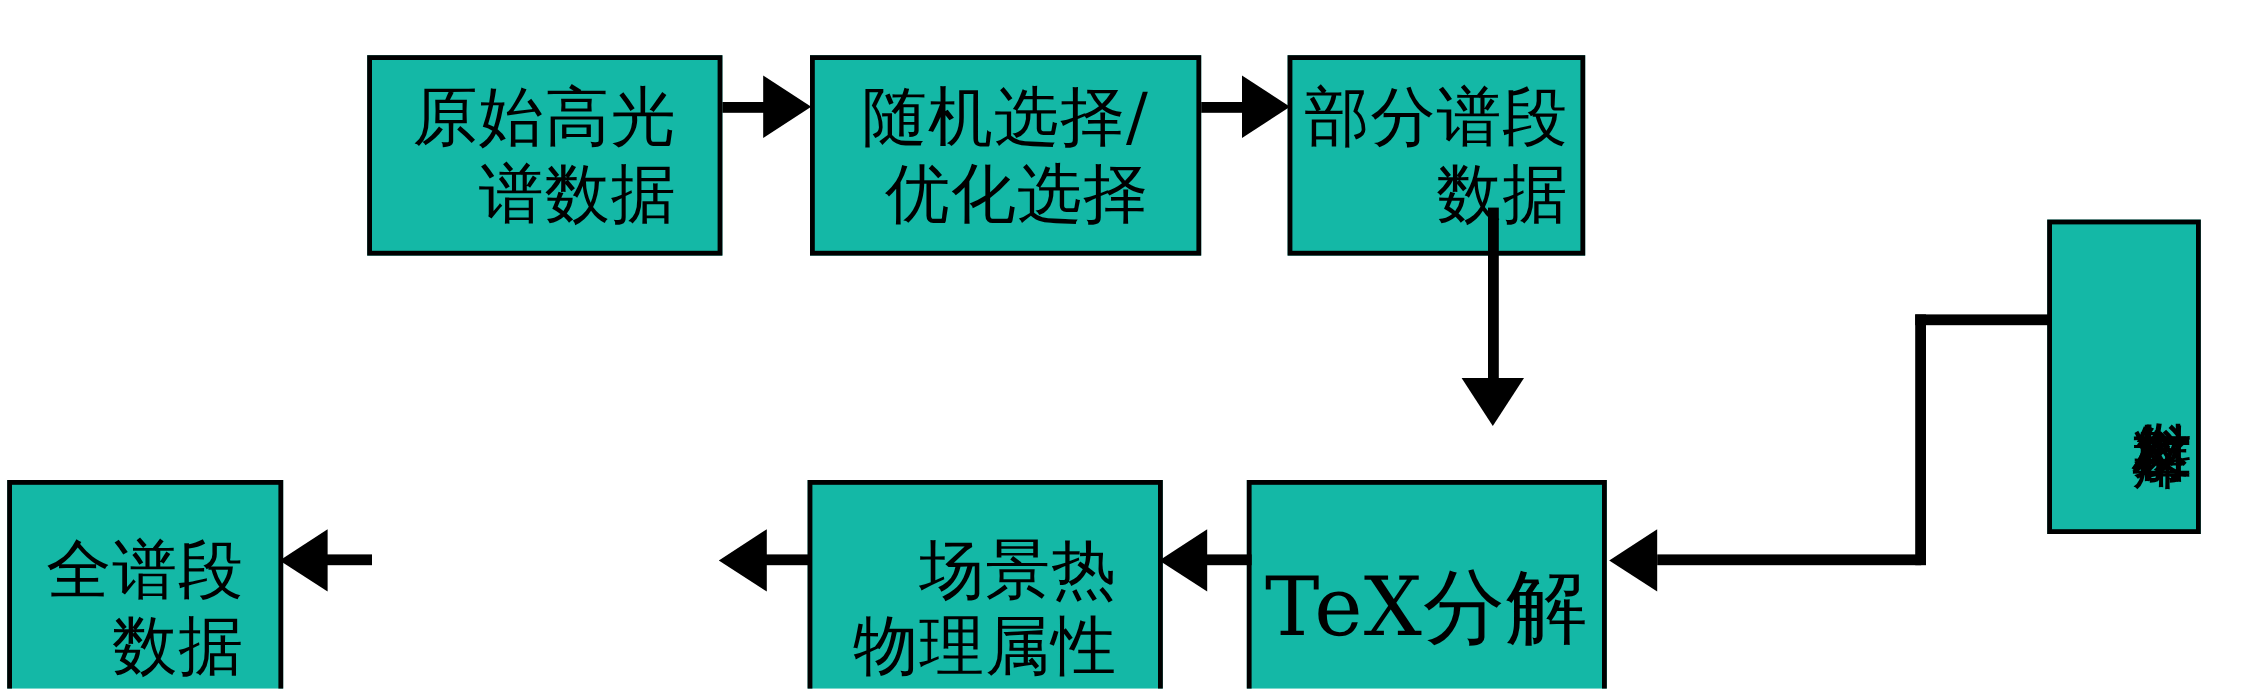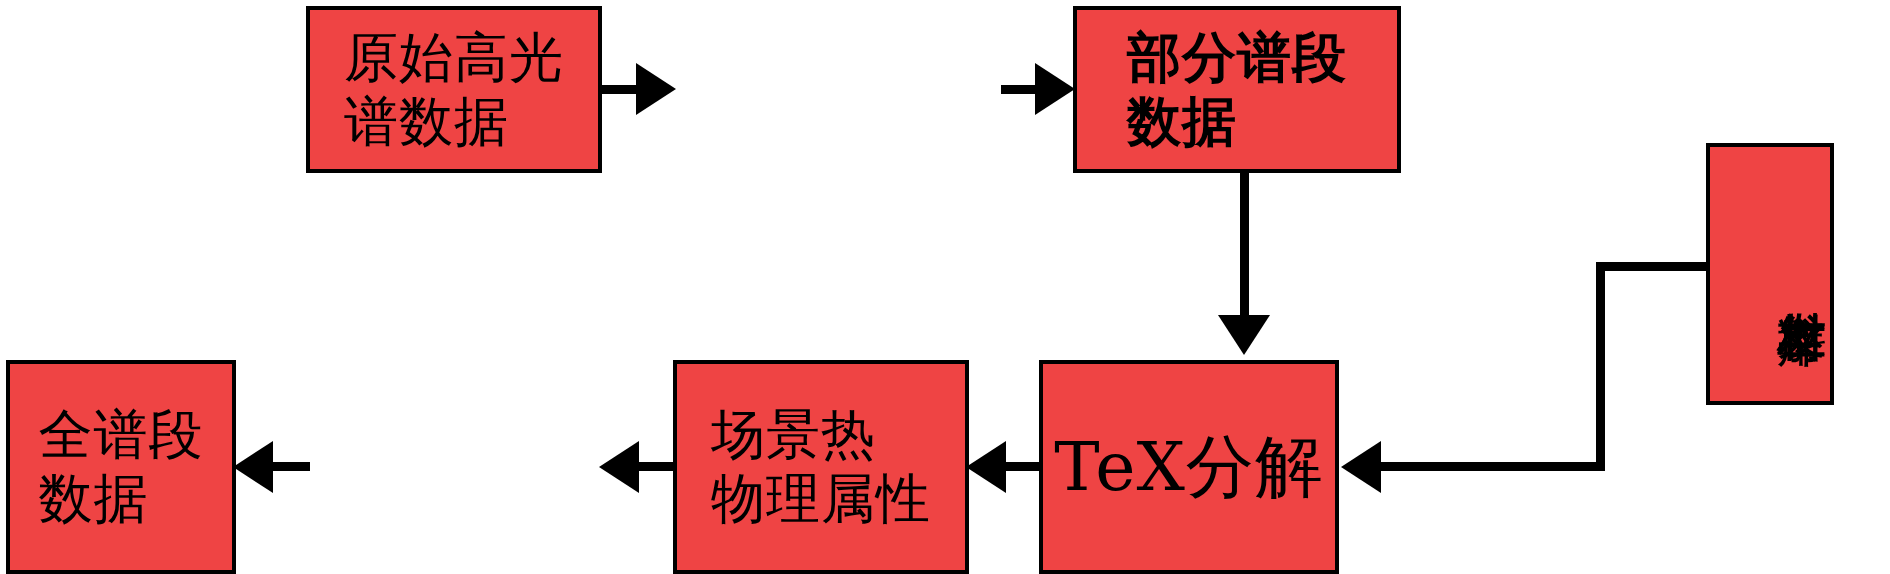--- a/index.html
+++ b/index.html
@@ -11,30 +11,31 @@
   #canvas{
     position:relative;
     width:1890px;
     height:574px;
     background:#ffffff;
     overflow:hidden;
   }
   .node{
     position:absolute;
     border:4px solid #000;
-    background:#ef4444;
+    background:#14b8a6;
     box-sizing:border-box;
     display:flex;
     align-items:center;
     justify-content:center;
-    text-align:left;
+    text-align:right;
     line-height:1.18;
     font-size:54px;
     letter-spacing:1px;
     white-space:pre-line;
+    margin-top:40px;
   }
   .node.latin{
     font-size:68px;
   }
   .node.vert{
     writing-mode:vertical-rl;
     text-orientation:upright;
     line-height:1.05;
     padding:6px 2px;
     font-size:50px;
@@ -65,22 +66,24 @@
   }
 </style>
 </head>
 <body>
 
 <div id="canvas">
 
   <div class="node" style="left:306px;top:6px;width:296px;height:167px;">原始高光
 谱数据</div>
 
+  <div class="node" style="left:675px;top:6px;width:326px;height:167px;">随机选择/
+优化选择</div>
 
-  <div class="node" style="left:1073px;top:6px;width:328px;height:167px;font-weight:bold;">部分谱段
+  <div class="node" style="left:1073px;top:6px;width:248px;height:167px;">部分谱段
 数据</div>
 
   <div class="node vert" style="left:1706px;top:143px;width:128px;height:262px;">材料发射率库</div>
 
   <div class="node latin" style="left:1039px;top:360px;width:300px;height:214px;">TeX分解</div>
 
   <div class="node" style="left:673px;top:360px;width:296px;height:214px;">场景热
 物理属性</div>
 
 

